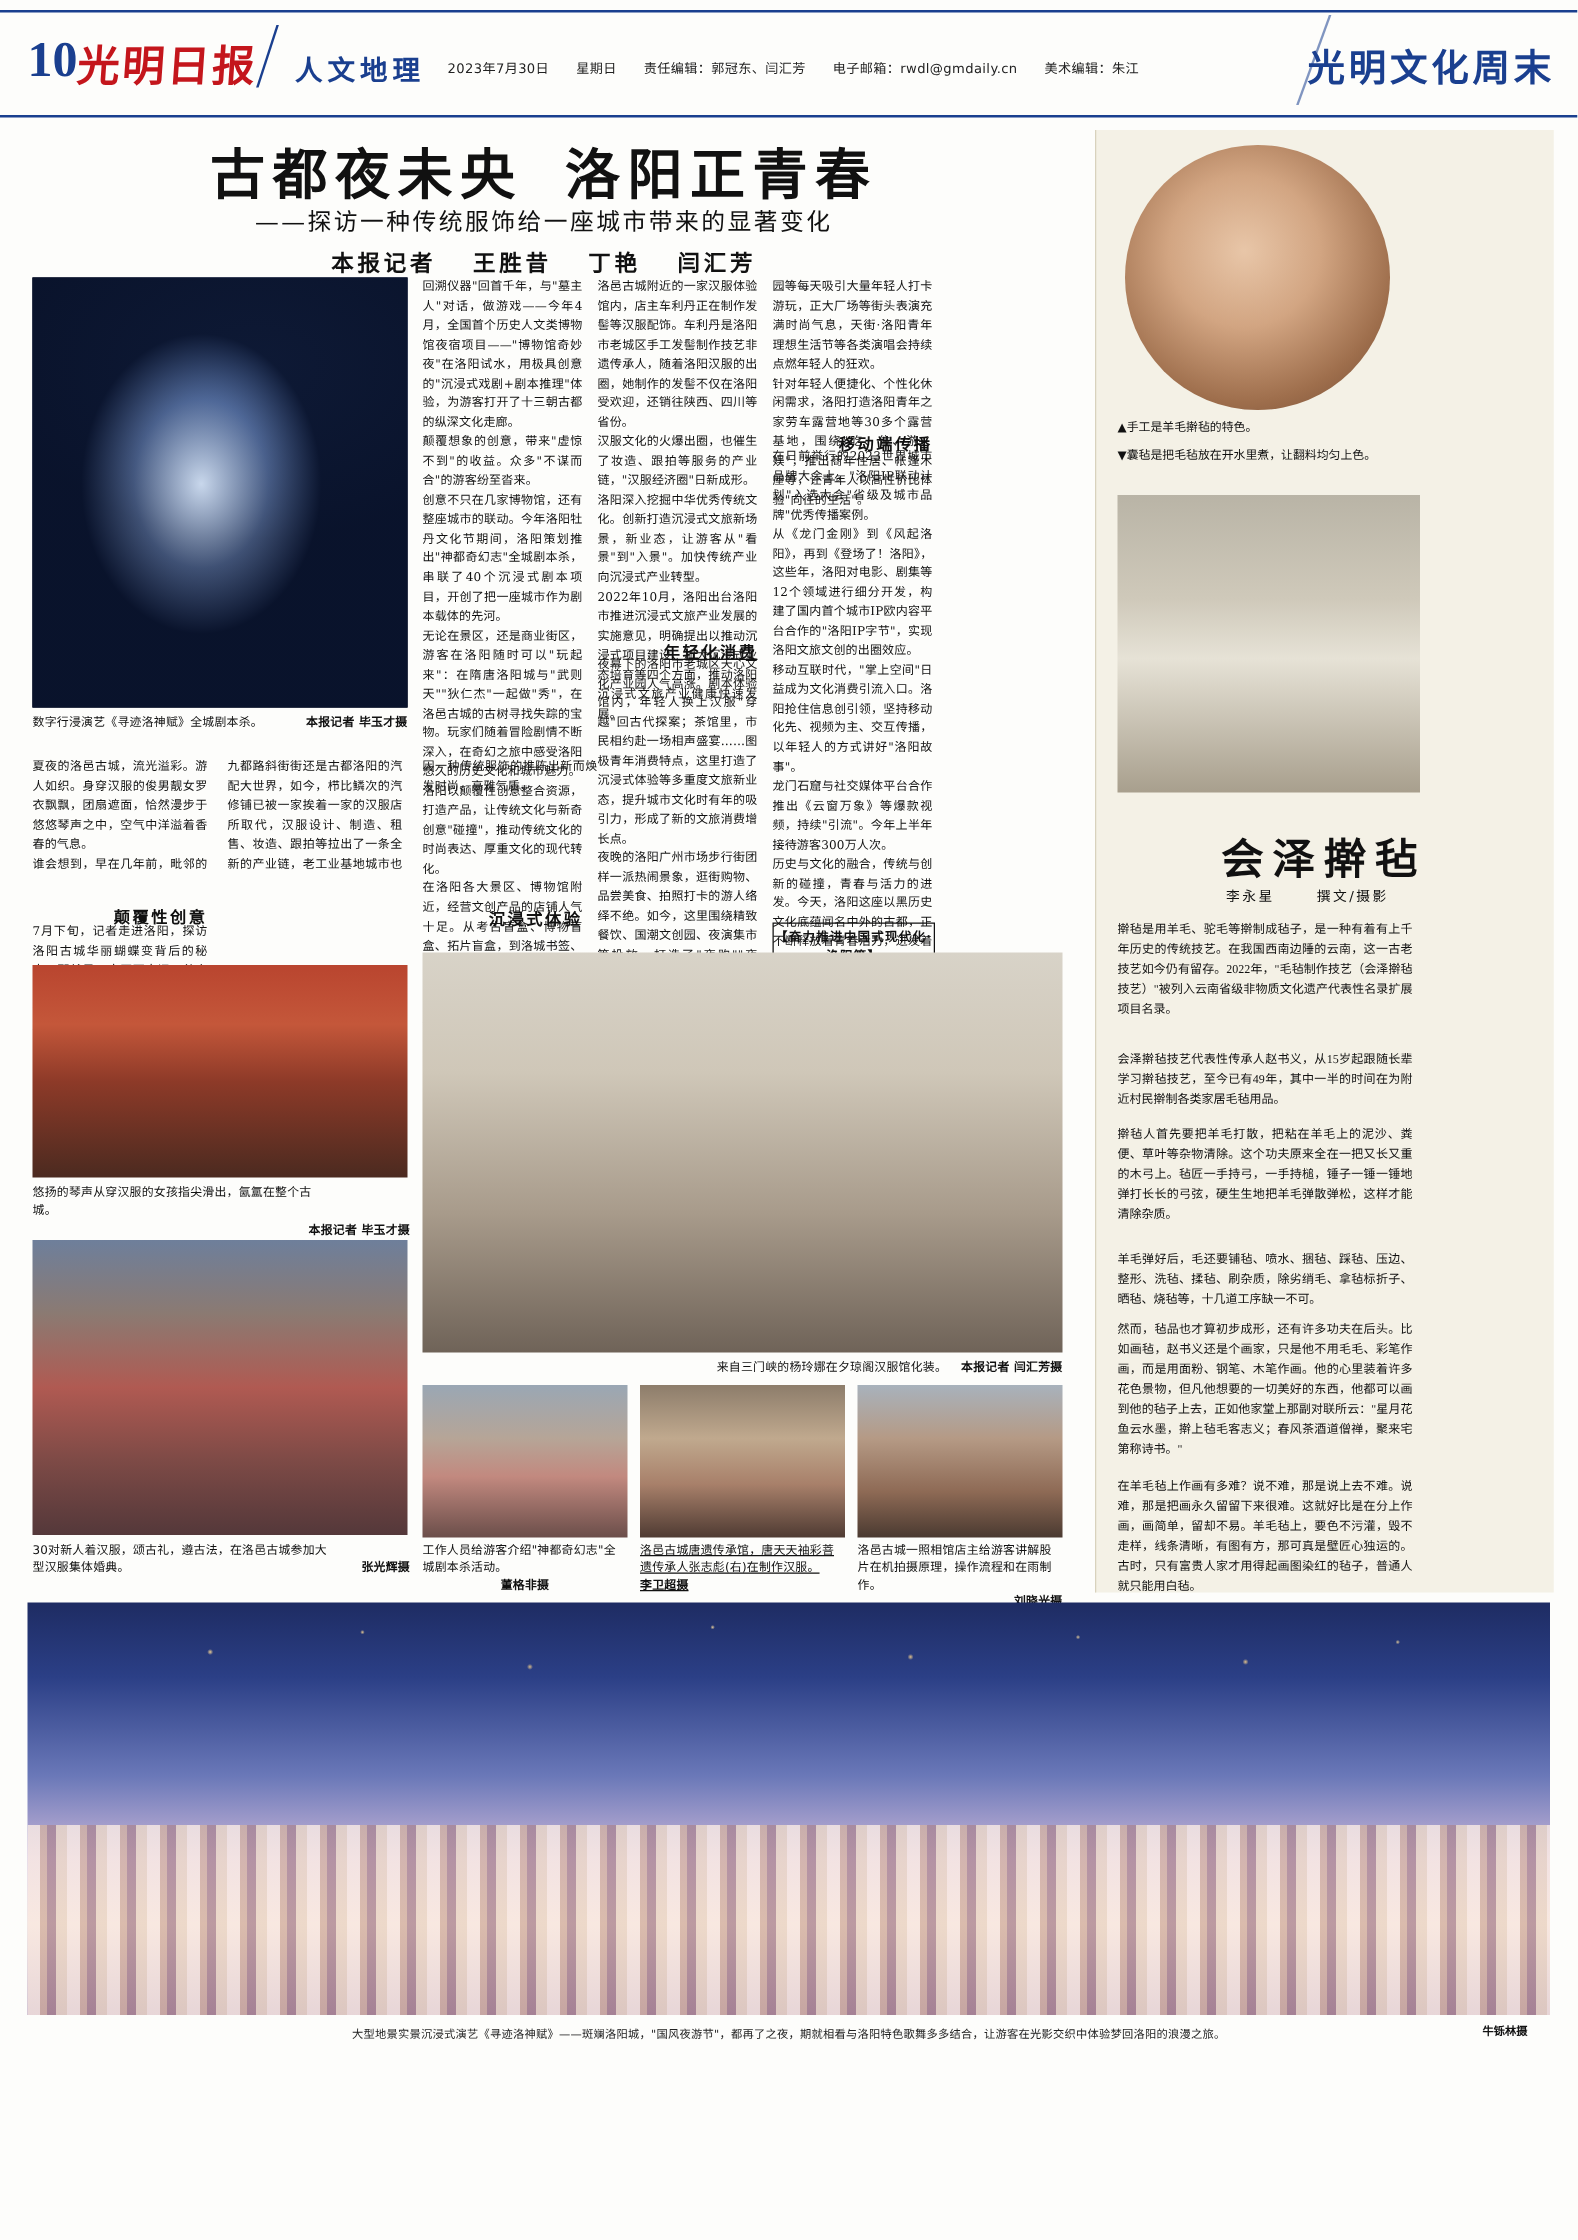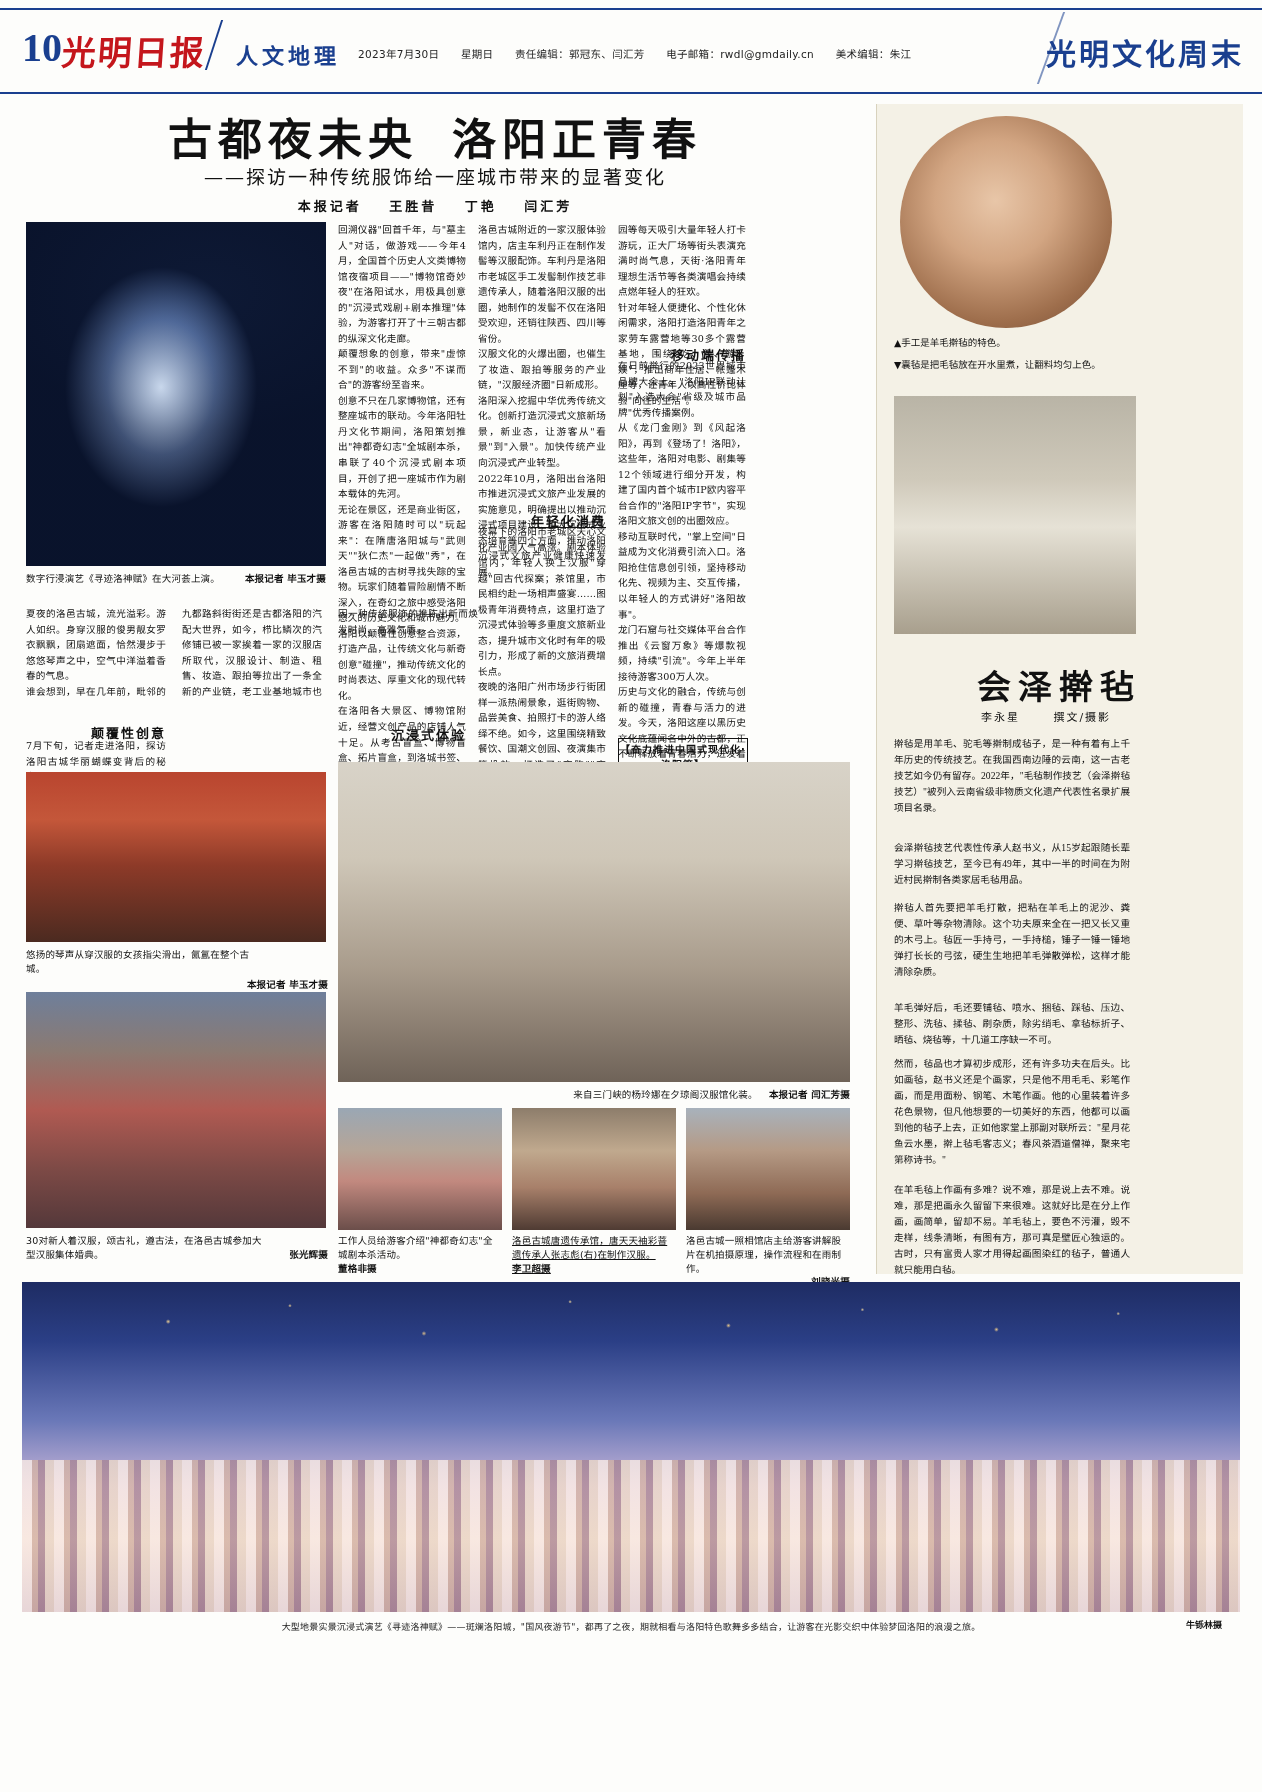--- a/index.html
+++ b/index.html
@@ -61,21 +61,21 @@
     font-size:44px;font-weight:bold;letter-spacing:6px;color:#111;
   }
   .headline .gap{display:inline-block;width:34px;}
   .subhead{
     position:absolute;left:30px;top:162px;width:810px;text-align:center;
     font-family:"DejaVu Serif",serif;
     font-size:19px;letter-spacing:2px;color:#111;
   }
   .byline{
     position:absolute;left:30px;top:196px;width:810px;text-align:center;
-    font-size:13px;letter-spacing:3px;color:#111;font-weight:bold;
+    font-size:18px;letter-spacing:3px;color:#111;font-weight:bold;
   }
   .byline span{margin:0 10px;}
 
   
   .photo{position:absolute;overflow:hidden;background:#8a8a8a;}
   .cap{position:absolute;font-size:9.5px;line-height:1.45;color:#111;letter-spacing:.2px;}
   .cap b{font-weight:bold;}
 
   
   .col{
@@ -236,21 +236,21 @@
   <div class="subhead">——探访一种传统服饰给一座城市带来的显著变化</div>
   <div class="byline">
     <span>本报记者</span>
     <span>王胜昔</span>
     <span>丁艳</span>
     <span>闫汇芳</span>
   </div>
 
   <div class="photo ph-stage" style="left:26px;top:222px;width:300px;height:344px;"></div>
   <div class="cap" style="left:26px;top:572px;width:300px;">
-    <span>数字行浸演艺《寻迹洛神赋》在大河荟上演。</span>
+    <span>数字行浸演艺《寻迹洛神赋》全城剧本杀。</span>
     <b style="float:right;">本报记者 毕玉才摄</b>
   </div>
 
   <div class="col" style="left:338px;top:222px;width:128px;height:345px;">回溯仪器"回首千年，与"墓主人"对话，做游戏——今年4月，全国首个历史人文类博物馆夜宿项目——"博物馆奇妙夜"在洛阳试水，用极具创意的"沉浸式戏剧+剧本推理"体验，为游客打开了十三朝古都的纵深文化走廊。
 颠覆想象的创意，带来"虚惊不到"的收益。众多"不谋而合"的游客纷至沓来。
 创意不只在几家博物馆，还有整座城市的联动。今年洛阳牡丹文化节期间，洛阳策划推出"神都奇幻志"全城剧本杀，串联了40个沉浸式剧本项目，开创了把一座城市作为剧本载体的先河。
 无论在景区，还是商业街区，游客在洛阳随时可以"玩起来"：在隋唐洛阳城与"武则天""狄仁杰"一起做"秀"，在洛邑古城的古树寻找失踪的宝物。玩家们随着冒险剧情不断深入，在奇幻之旅中感受洛阳悠久的历史文化和城市魅力。
 洛阳以颠覆性创意整合资源，打造产品，让传统文化与新奇创意"碰撞"，推动传统文化的时尚表达、厚重文化的现代转化。
 在洛阳各大景区、博物馆附近，经营文创产品的店铺人气十足。从考古盲盒、博物盲盒、拓片盲盒，到洛城书签、汉道香囊、杜丹雪糕，一件件文创产品在创意的加持下讲述"洛阳故事"，"圈粉"无数。
 傍晚时分，漫步洛阳市洛邑古城景区，青砖黛瓦、小桥流水，游人比肩接踵。"一步一景"让洛邑古城成为天然的摄影棚。在这里拍照的游人不再单纯满足于拍照"打卡"，"服装+造型+拍摄+修图"的一条龙服务已经成为最优选择。</div>
@@ -303,21 +303,21 @@
 
   <div class="photo ph-makeup" style="left:338px;top:762px;width:512px;height:320px;"></div>
   <div class="cap" style="left:520px;top:1088px;width:330px;text-align:right;">
     <span>来自三门峡的杨玲娜在夕琼阁汉服馆化装。</span>
     <b style="margin-left:8px;">本报记者 闫汇芳摄</b>
   </div>
 
   <div class="photo ph-guide" style="left:338px;top:1108px;width:164px;height:122px;"></div>
   <div class="cap" style="left:338px;top:1234px;width:164px;">
     <span>工作人员给游客介绍"神都奇幻志"全城剧本杀活动。</span>
-    <b style="display:block;text-align:left;">董格非摄</b>
+    <b style="display:block;text-align:center;">董格非摄</b>
   </div>
 
   <div class="photo ph-craft" style="left:512px;top:1108px;width:164px;height:122px;"></div>
   <div class="cap" style="left:512px;top:1234px;width:164px;text-decoration:underline;">
     <span>洛邑古城唐遗传承馆，唐天天袖彩菩遗传承人张志彪(右)在制作汉服。</span>
     <b style="display:block;">李卫超摄</b>
   </div>
 
   <div class="photo ph-drum" style="left:686px;top:1108px;width:164px;height:122px;"></div>
   <div class="cap" style="left:686px;top:1234px;width:164px;">

